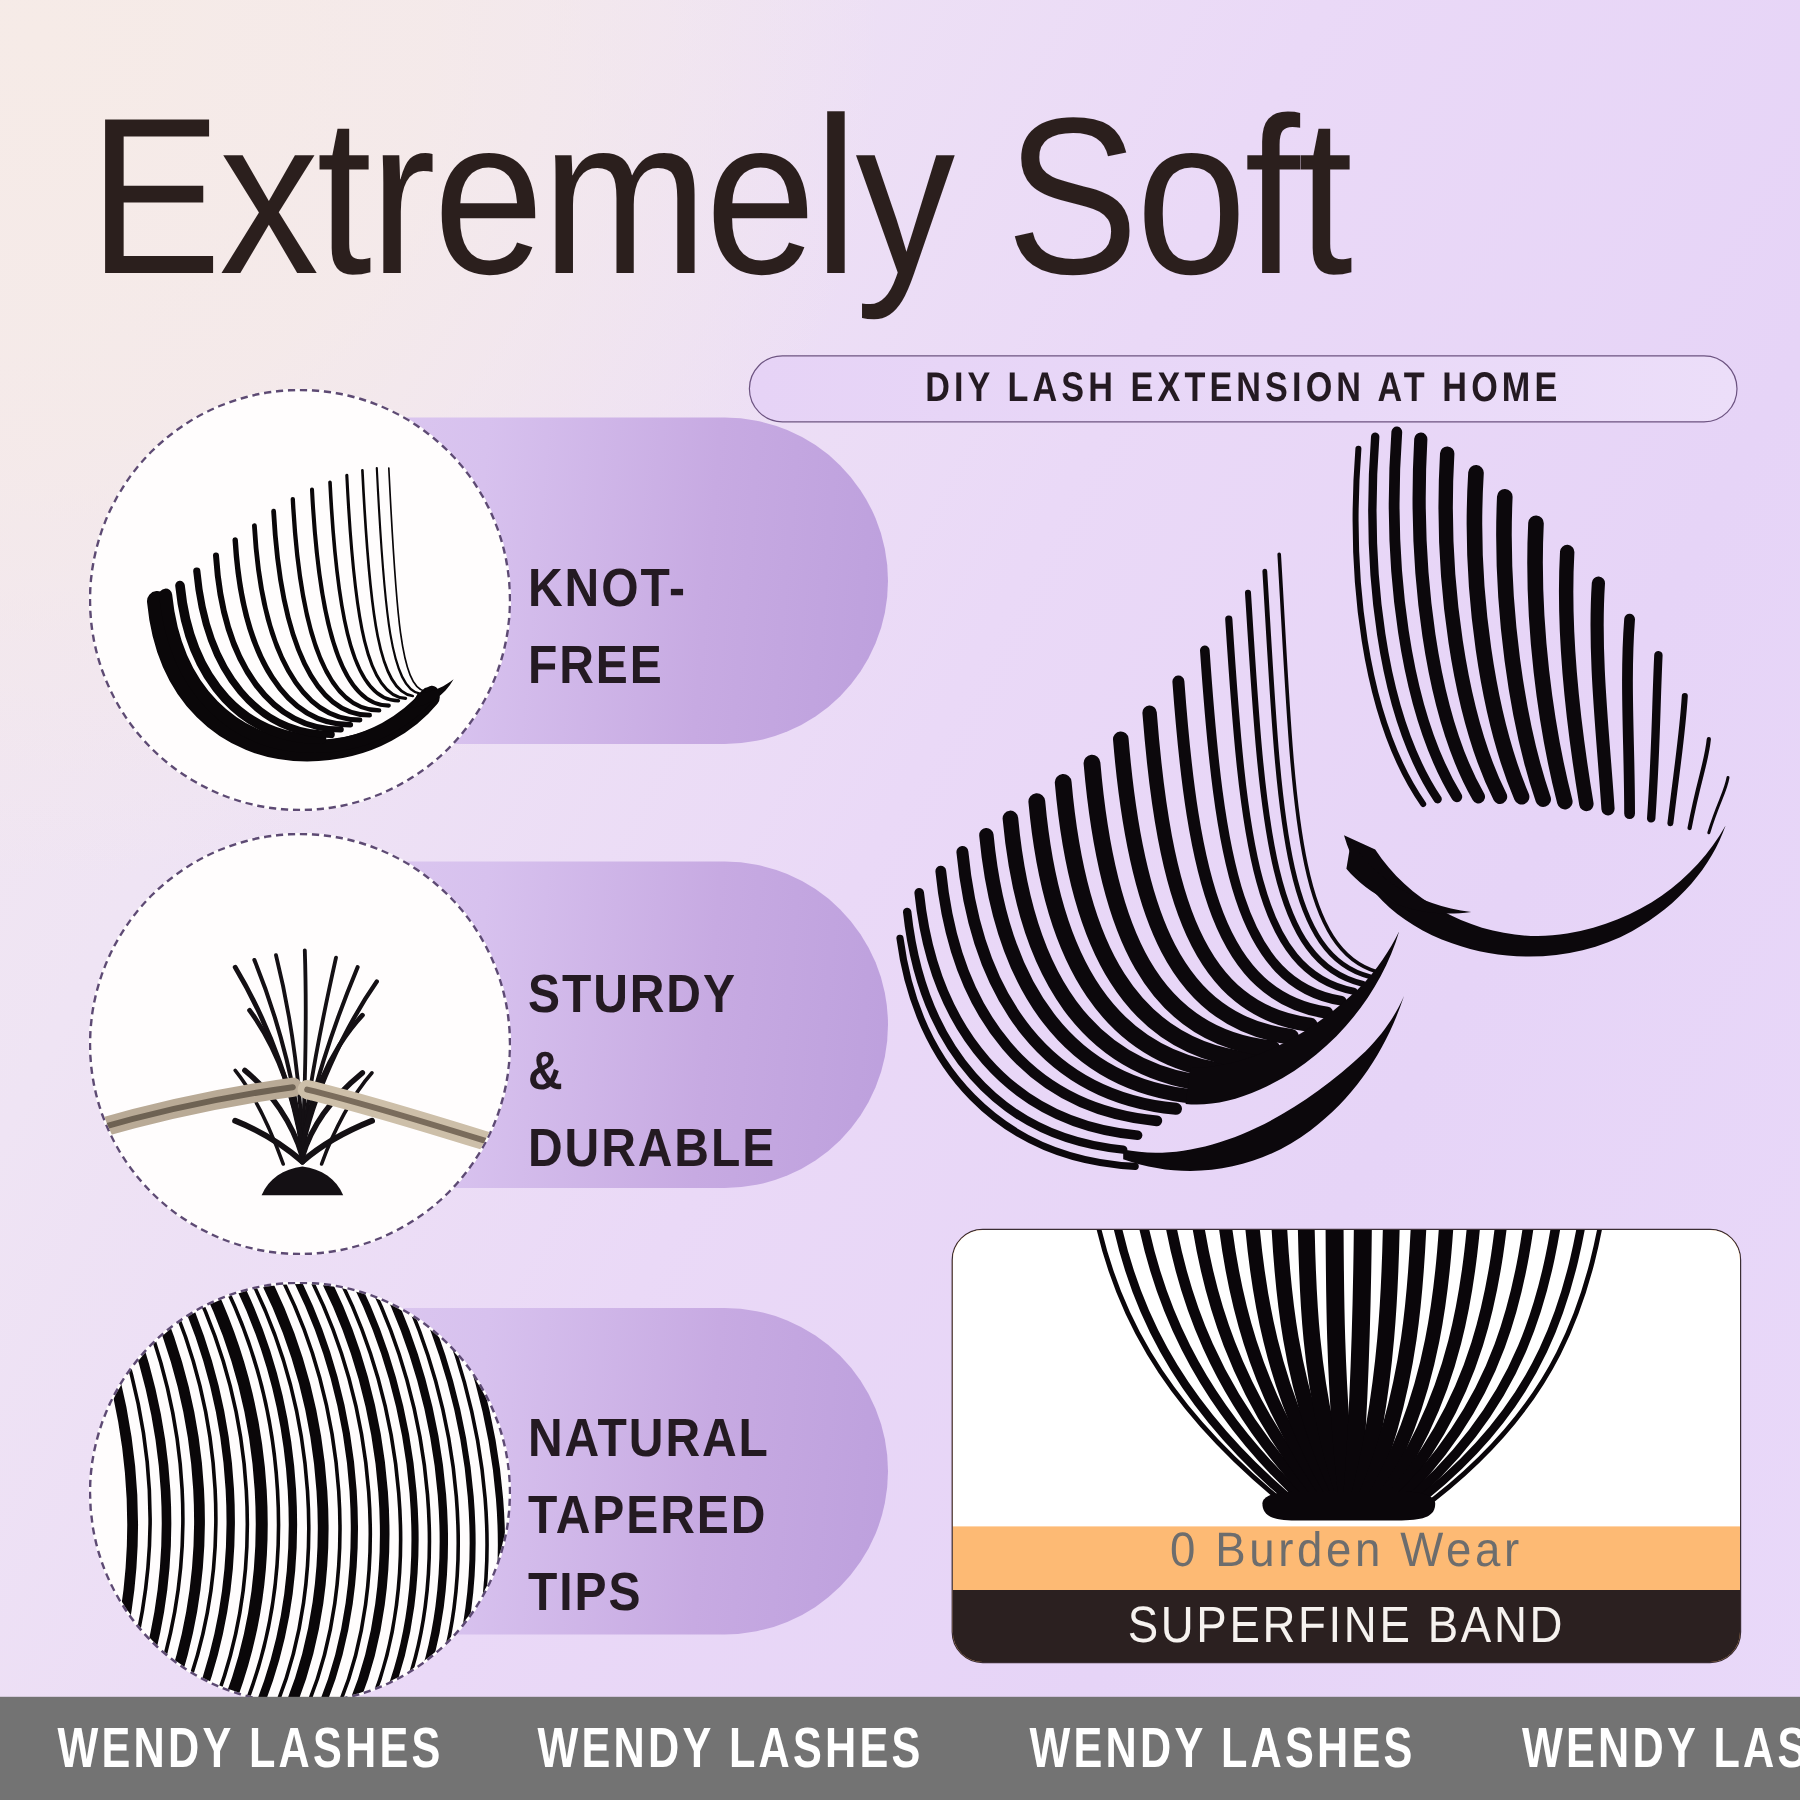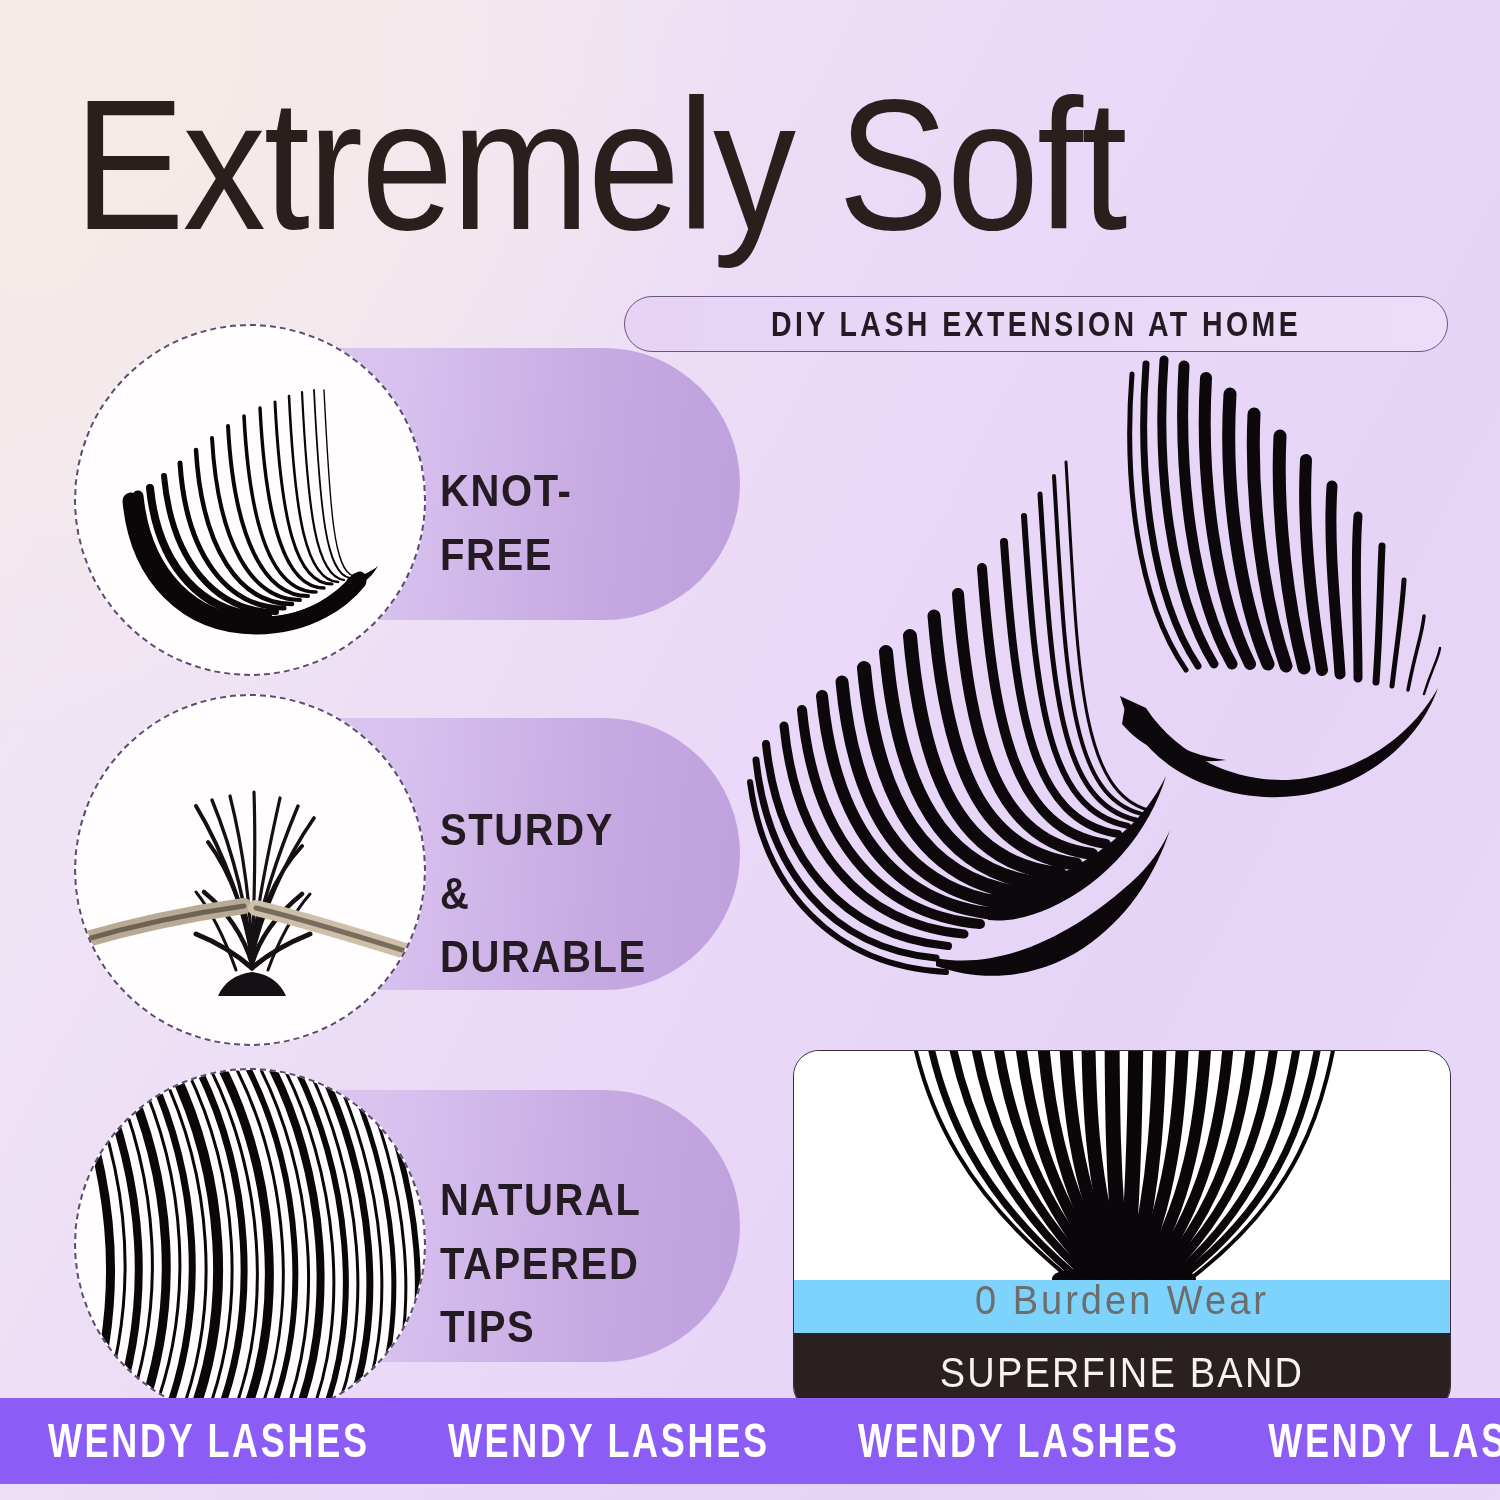--- a/index.html
+++ b/index.html
@@ -58,42 +58,42 @@
   .f3 .pill   { top:1090px; }
   .f3 .circle { top:1068px; }
   .f3 .flabel { top:1178px; }
 
   
   .hero { position:absolute; left:740px; top:330px; width:760px; height:680px; }
 
   
   .card {
     position:absolute; left:793px; top:1024px; width:658px; height:362px;
-    background:#7dd3fc; border:1.6px solid #3a2d33; border-radius:26px;
-    overflow:hidden; display:flex; flex-direction:column;margin-top:26px;
+    background:#fdba74; border:1.6px solid #3a2d33; border-radius:26px;
+    overflow:hidden; display:flex; flex-direction:column;
   }
   .card-art { position:relative; flex:1; overflow:hidden; background:#fff; }
   .card-cap {
     text-align:center; font-size:38px; letter-spacing:3px;
     color:#6d6d6d; font-weight:300; padding-bottom:10px;
     transform:scaleY(1.06);
   }
   .card-bar {
-    height:78px; background:#2b2020; display:flex;
+    height:60px; background:#2b2020; display:flex;
     align-items:center; justify-content:center;
   }
   .card-bar-text {
     color:#f6f2ef; font-size:38px; letter-spacing:2.2px;
     font-weight:400; transform:scaleY(1.12);
   }
 
   
   .footer {
-    position:absolute; left:0; bottom:16px; width:1500px; height:86px;
-    background:#8b5cf6; display:flex; align-items:center; overflow:hidden;
+    position:absolute; left:0; bottom:0; width:1500px; height:86px;
+    background:#737373; display:flex; align-items:center; overflow:hidden;
   }
   .footer-item {
     color:#ffffff; font-size:40px; font-weight:700; letter-spacing:3px;
     white-space:nowrap; transform:scaleY(1.18) scaleX(0.9);
   }
   .fi0 { position:absolute; left:30px; }
   .fi1 { position:absolute; left:430px; }
   .fi2 { position:absolute; left:840px; }
   .fi3 { position:absolute; left:1255px; }
 </style>

